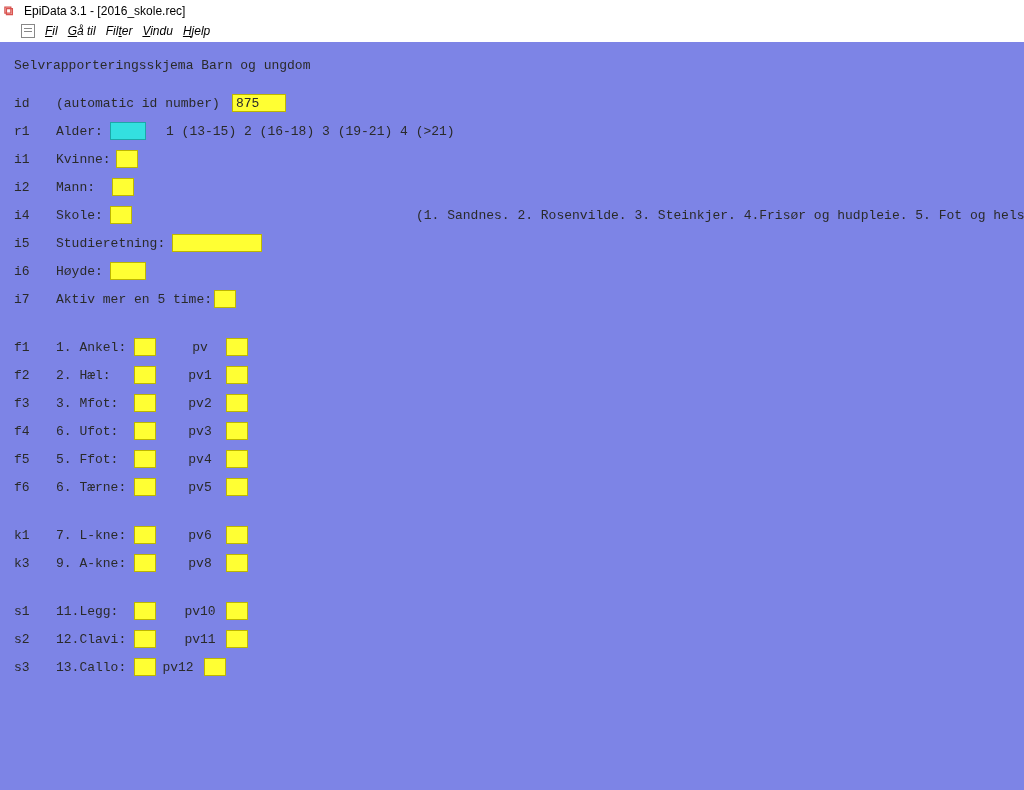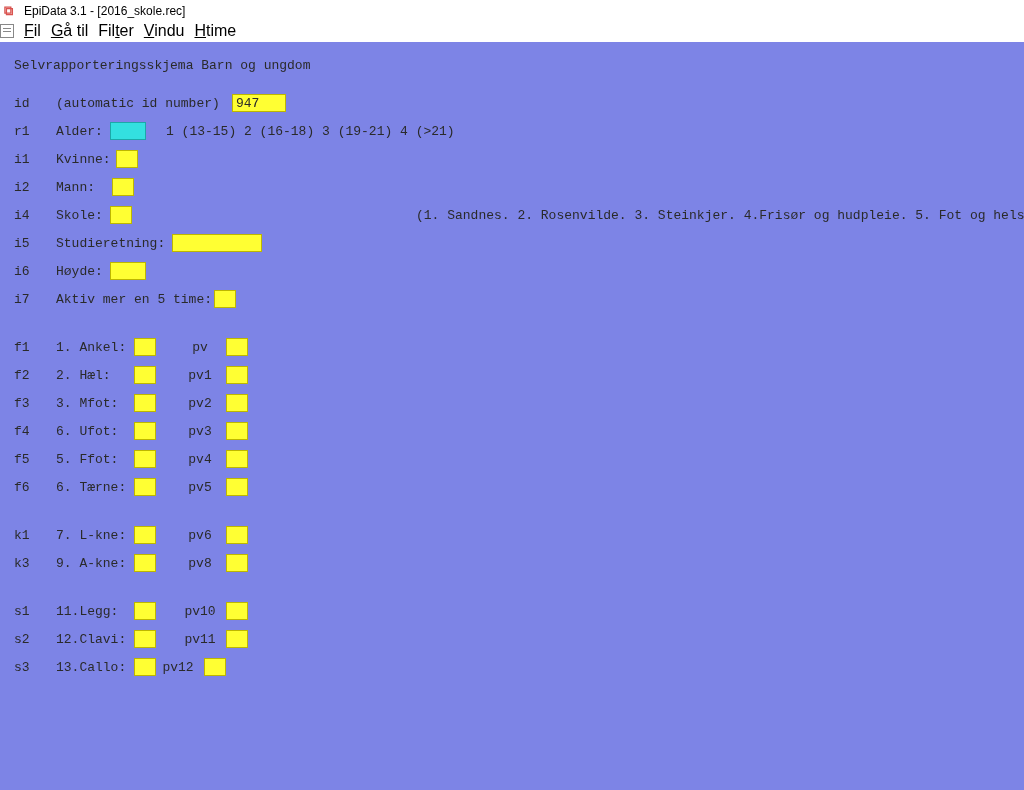--- a/index.html
+++ b/index.html
@@ -23,24 +23,25 @@
       display: inline-block;
       color: #d9534f;
       font-weight: bold;
       font-size: 13px;
       line-height: 14px;
     }
     .menubar {
       height: 20px;
       display: flex;
       align-items: center;
-      padding: 0 4px 2px 0;
+      padding: 0 4px 2px 21px;
       gap: 10px;
-      font-size: 16px;
+      font-size: 12px;
       border-bottom: 0;
+      font-style: italic;
     }
     .menubar .doc-icon {
       width: 14px; height: 14px;
       border: 1px solid #888;
       display: inline-block;
       position: relative;
       background: #fff;
     }
     .menubar .doc-icon::before,
     .menubar .doc-icon::after {
@@ -124,31 +125,31 @@
   <span class="app-icon">⧉</span>
   <span>EpiData 3.1 - [2016_skole.rec]</span>
 </div>
 
 <div class="menubar">
   <span class="doc-icon"></span>
   <span class="menu-item"><span class="ul">F</span><span>il</span></span>
   <span class="menu-item"><span class="ul">G</span><span>å til</span></span>
   <span class="menu-item">Fil<span class="ul">t</span>er</span>
   <span class="menu-item"><span class="ul">V</span><span>indu</span></span>
-  <span class="menu-item"><span class="ul">H</span><span>time</span></span>
+  <span class="menu-item"><span class="ul">H</span><span>jelp</span></span>
 </div>
 
 <div class="client">
 
   <div class="form-title">Selvrapporteringsskjema Barn og ungdom</div>
 
   <div class="row">
     <span class="code">id</span>
     <span class="lbl" style="width:176px;">(automatic id number)</span>
-    <span class="field idw">947</span>
+    <span class="field idw">875</span>
   </div>
 
   <div class="row">
     <span class="code">r1</span>
     <span class="lbl" style="width:54px;">Alder:</span>
     <span class="field cyan med"></span>
     <span class="lbl" style="margin-left:20px;">1 (13-15) 2 (16-18) 3 (19-21) 4 (&gt;21)</span>
   </div>
 
   <div class="row">

